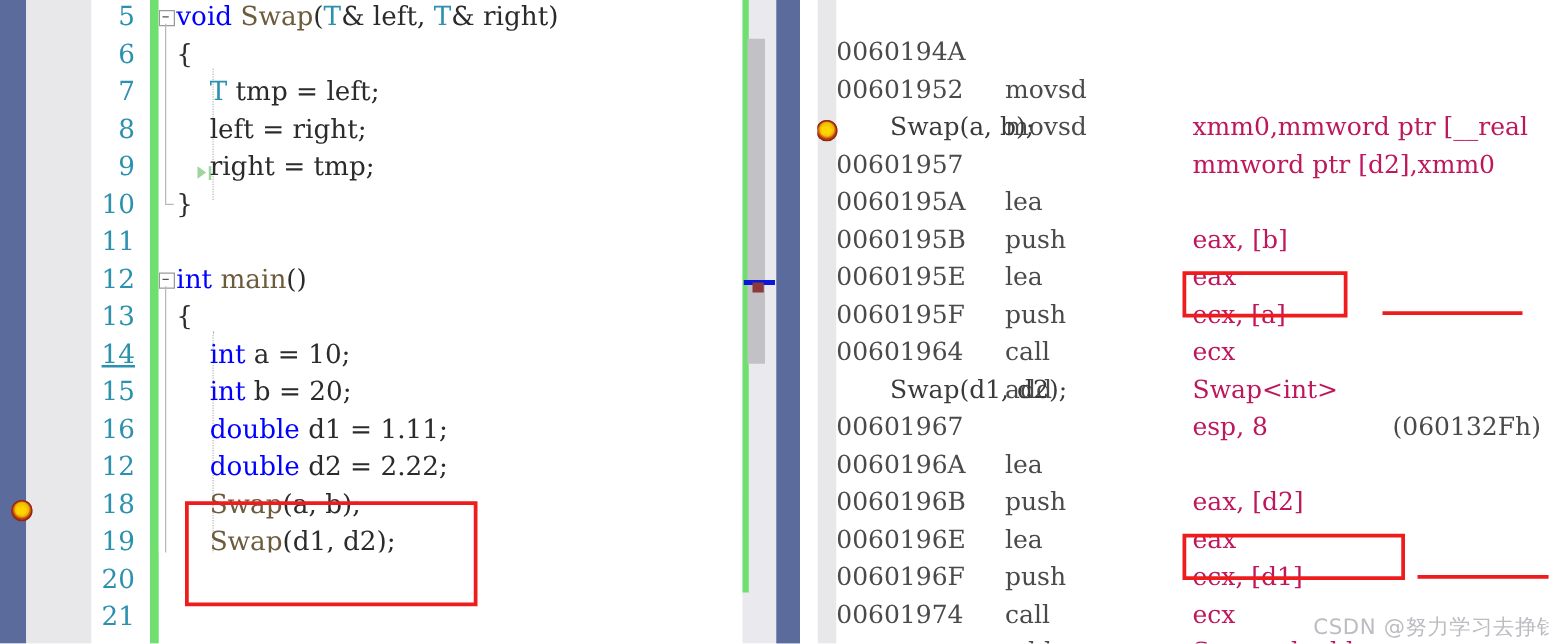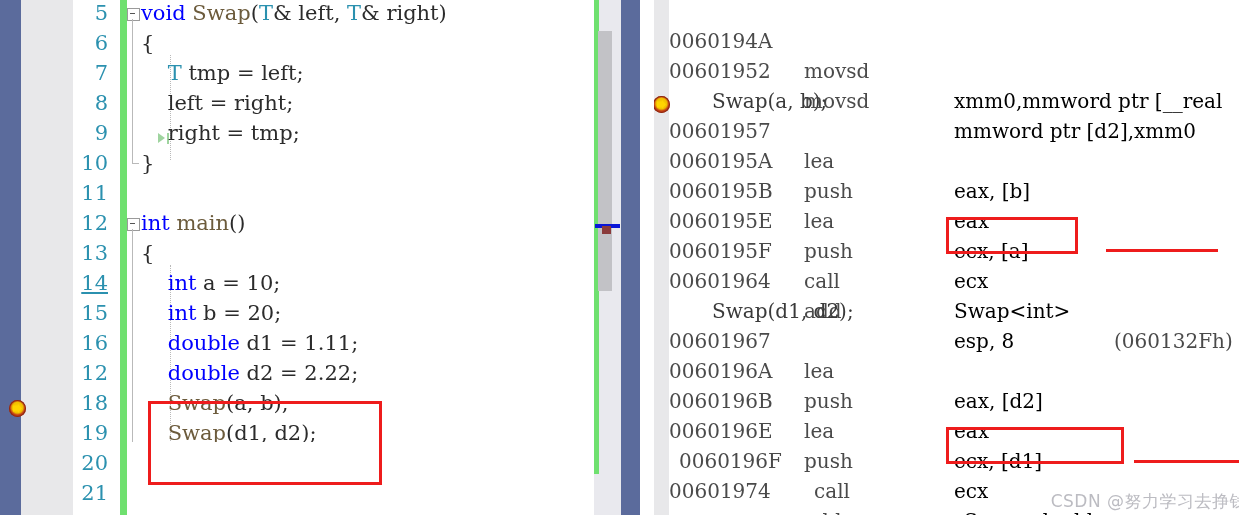--- a/index.html
+++ b/index.html
@@ -64,21 +64,21 @@
 
   .pane-divider{position:absolute;left:621px;top:0;width:19px;height:515px;background:#5b6b9c;}
 
   
   .disasm-pane{position:absolute;left:654px;top:0;width:599px;height:515px;background:#ffffff;overflow:hidden;}
   .disasm-gutter{position:absolute;left:0;top:0;width:15px;height:515px;background:#e8e8ea;}
   .d-line{position:absolute;left:0;height:30px;line-height:30px;white-space:pre;
       font-size:20px;font-family:"DejaVu Serif","Liberation Serif",serif;color:#4a4a4a;}
   .d-addr{position:absolute;left:15px;color:#4a4a4a;}
   .d-mn{position:absolute;left:150px;color:#4a4a4a;}
-  .d-op{position:absolute;left:300px;color:#000000;}
+  .d-op{position:absolute;left:300px;color:#be185d;}
   .d-src{position:absolute;left:58px;color:#3a3a3a;}
   .d-tail{position:absolute;color:#4a4a4a;}
 
   .watermark{position:absolute;right:6px;bottom:2px;color:#bcbcc2;font-size:17px;
       font-family:"DejaVu Sans","Liberation Sans",sans-serif;letter-spacing:.5px;white-space:nowrap;}
 </style>
 </head>
 <body>
 
 <div class="app">
@@ -254,21 +254,21 @@
       <span class="d-mn">lea</span>
       <span class="d-op">ecx, [d1]</span>
     </div>
 
     <div class="d-line" style="top:386px;width:599px;">
       <span class="d-addr">0060196E</span>
       <span class="d-mn">push</span>
       <span class="d-op">ecx</span>
     </div>
 
-    <div class="d-line" style="top:416px;width:544px;margin-left:10px;">
+    <div class="d-line" style="top:416px;width:544px;">
       <span class="d-addr">0060196F</span>
       <span class="d-mn">call</span>
       <span class="d-op">Swap&lt;double&gt;</span>
       
     </div>
 
     <div class="d-line" style="top:446px;width:599px;">
       <span class="d-addr">00601974</span>
       <span class="d-mn">add</span>
       

